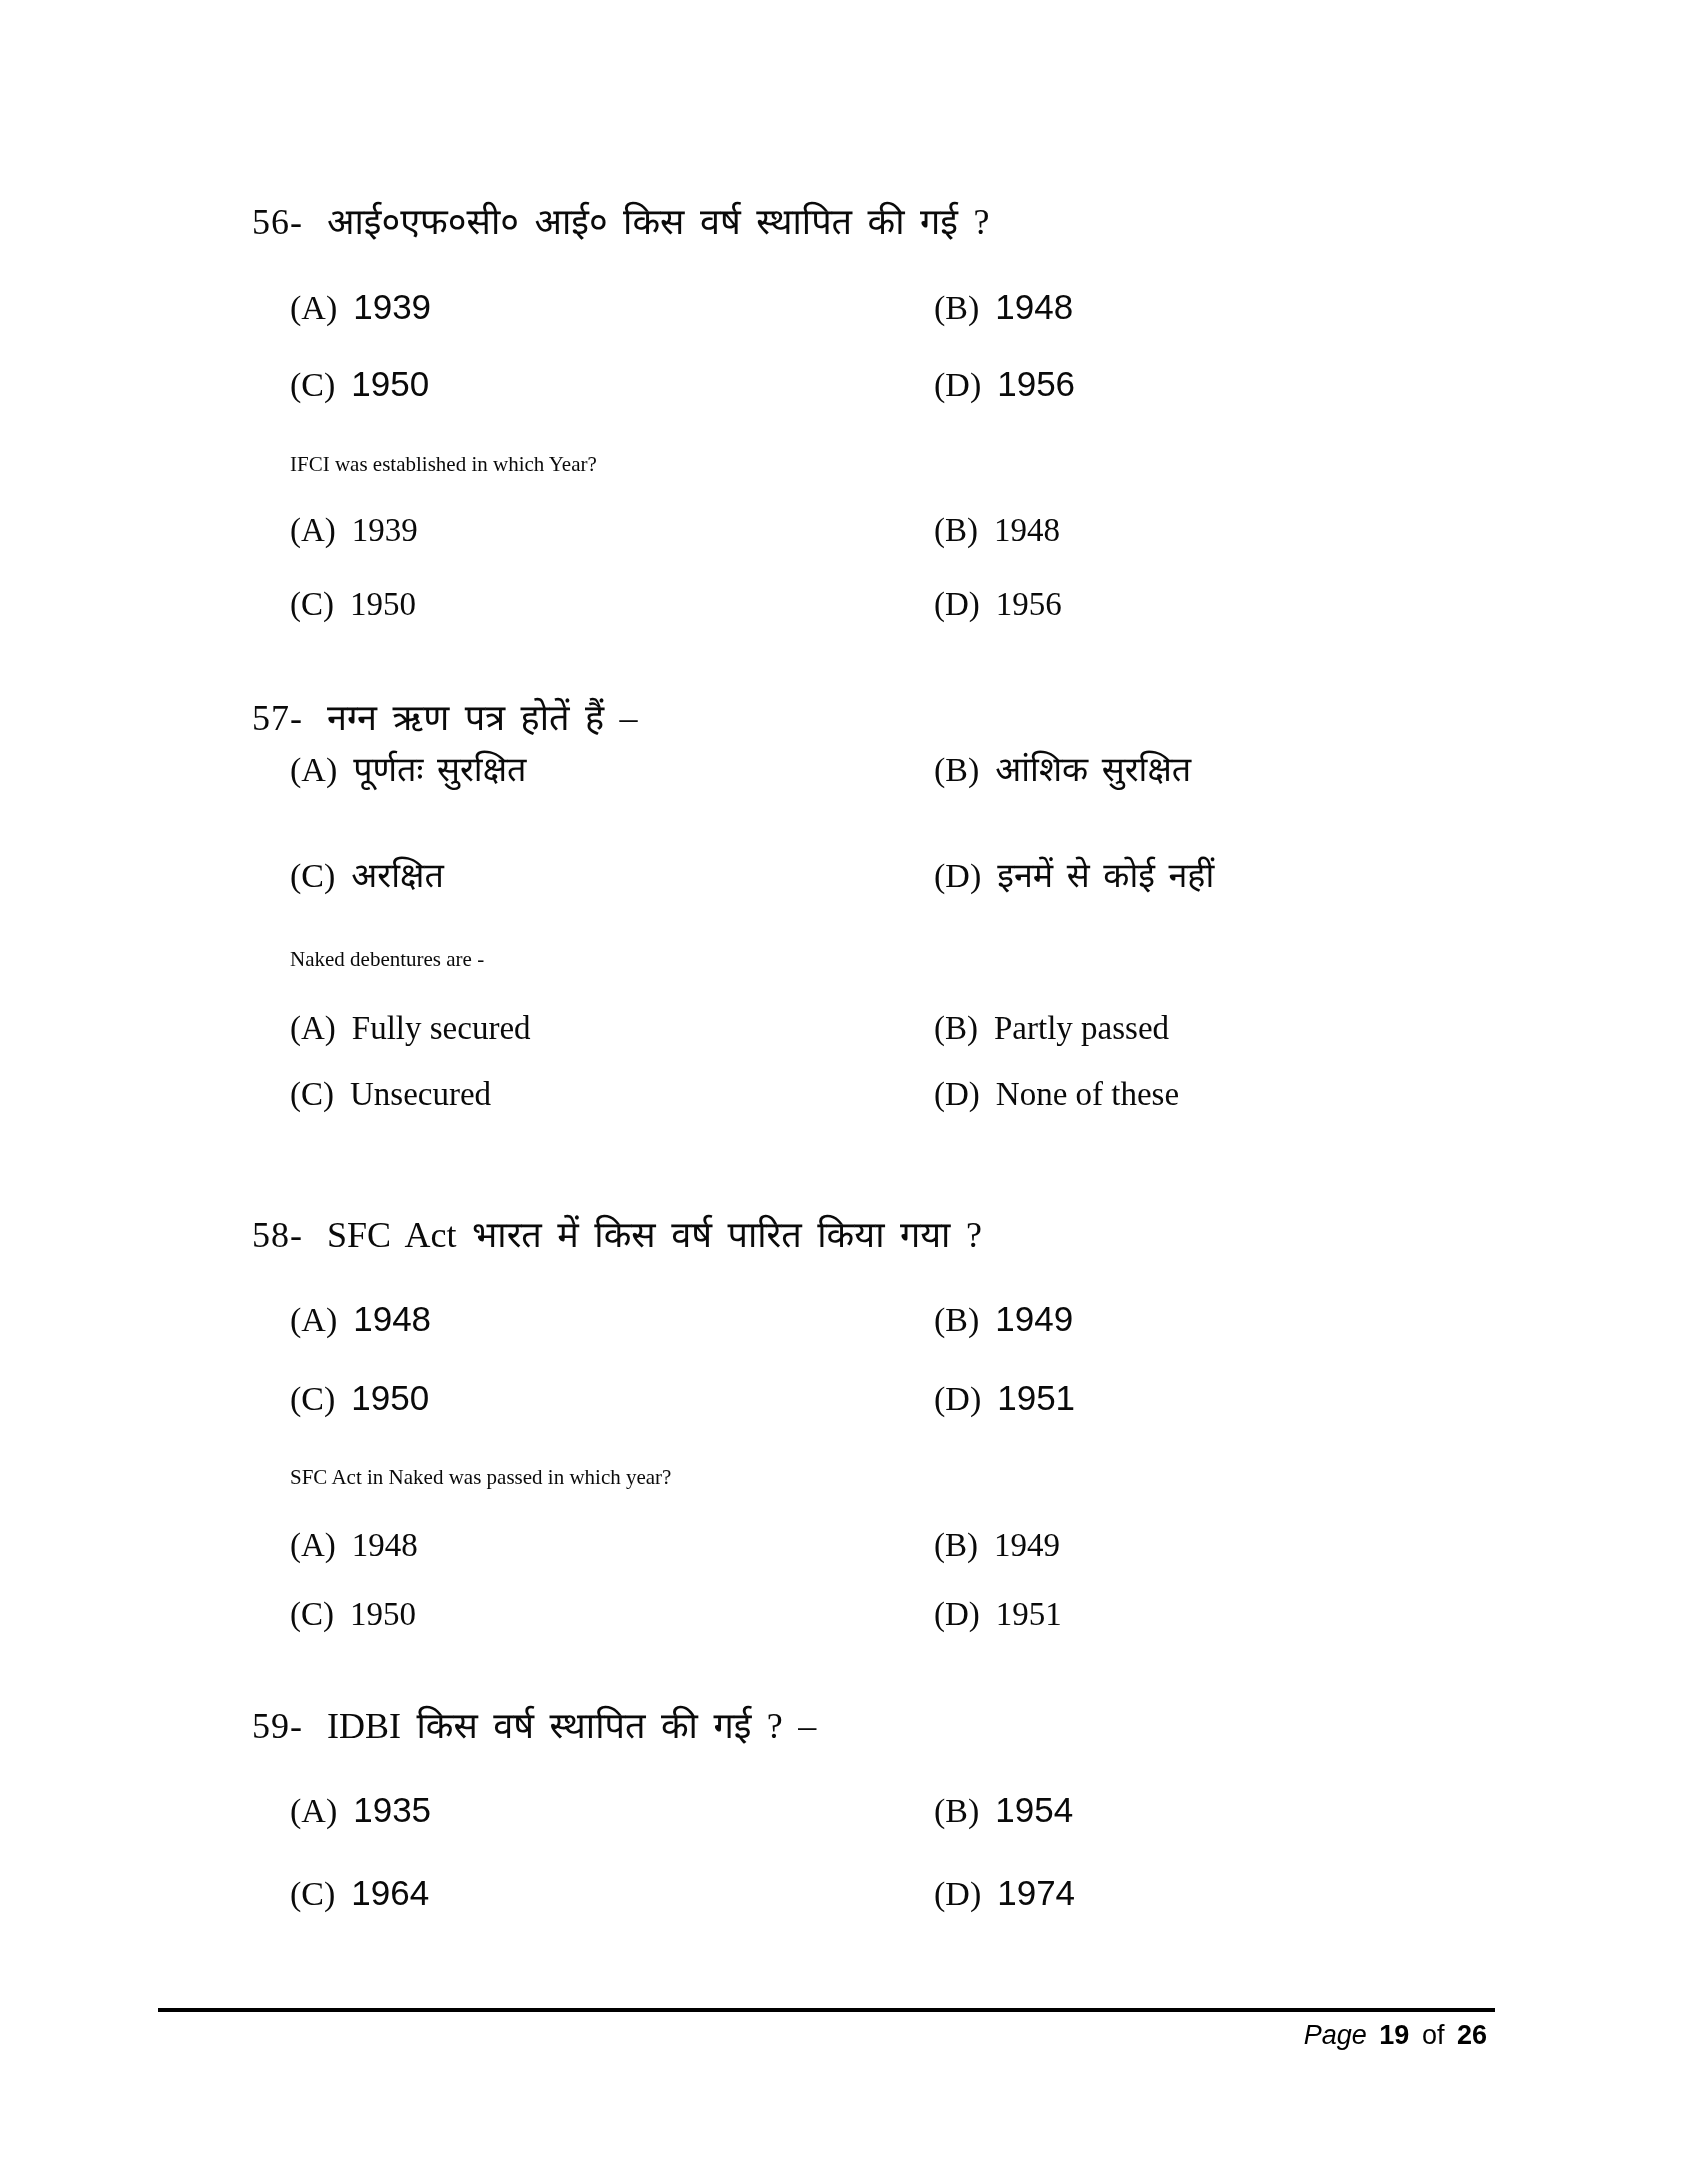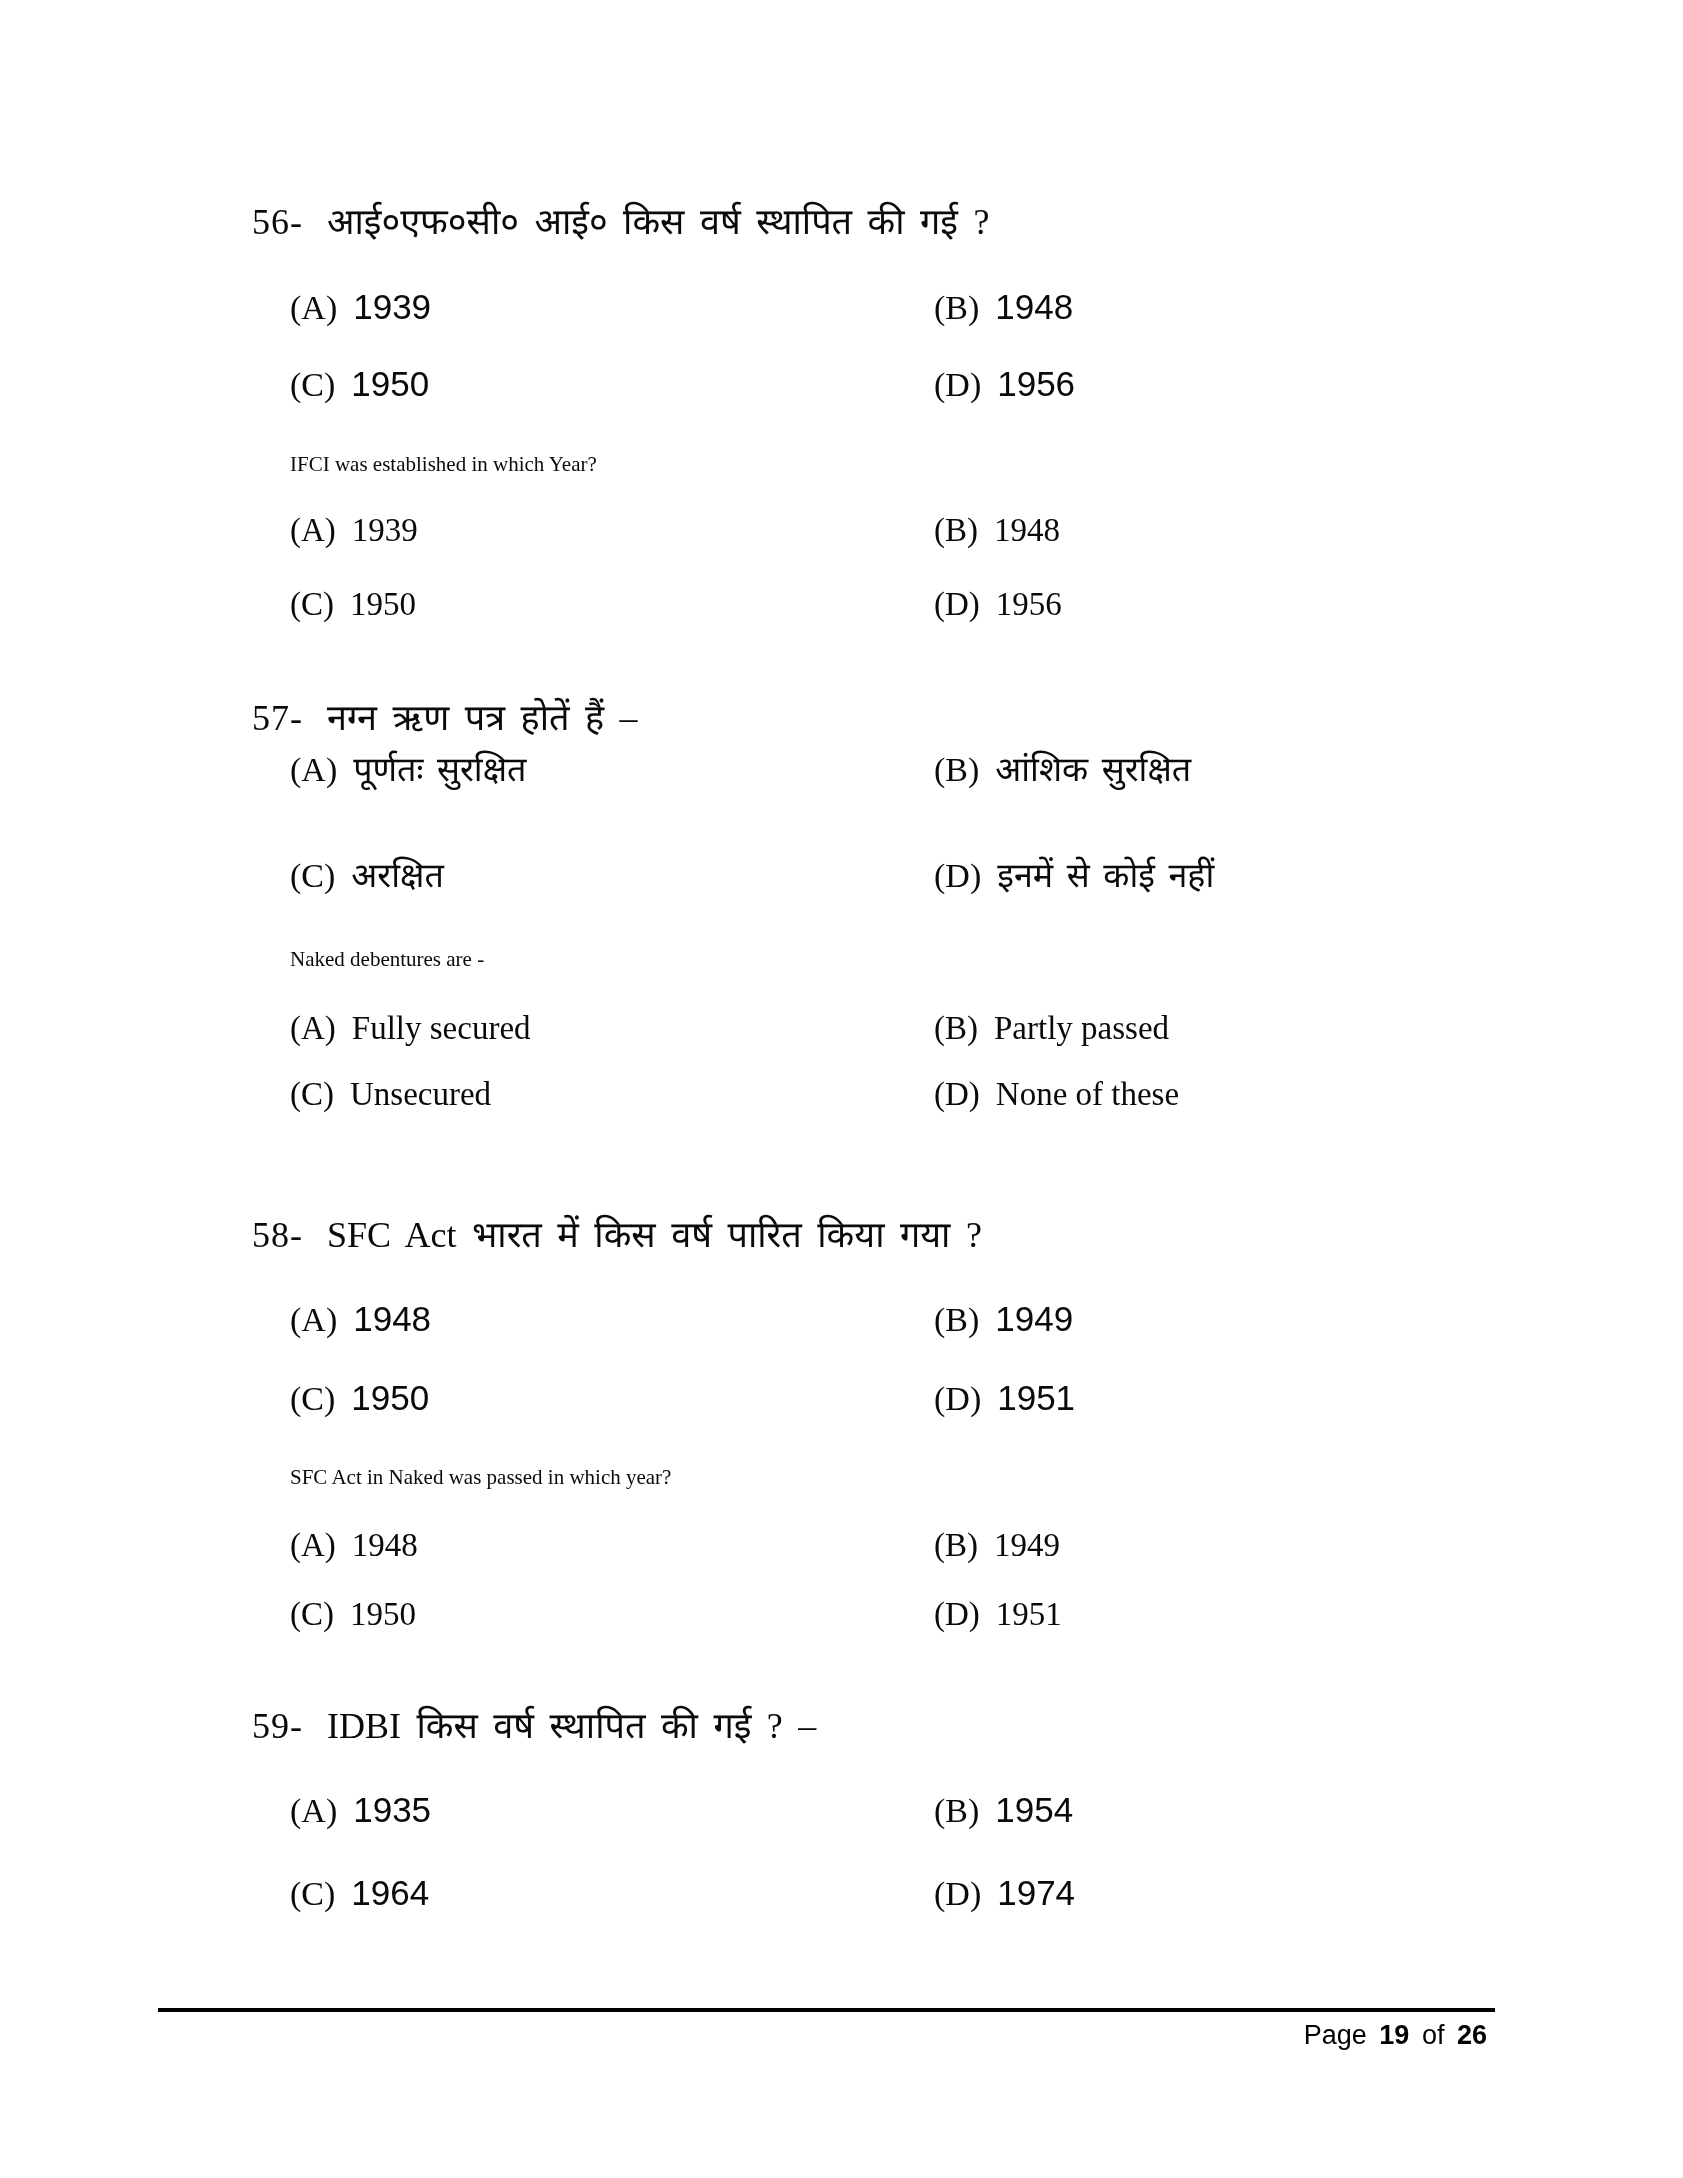--- a/index.html
+++ b/index.html
@@ -35,21 +35,21 @@
   .footer-rule { left: 158px; top: 2008px; width: 1337px; height: 4px; background: #000; }
   .footer-text {
     top: 2018px; left: 1178px; width: 309px;
     text-align: right;
     font-family: "Liberation Sans", sans-serif;
     font-size: 27px; line-height: 34px;
     color: #000;
   }
   .footer-text .b { font-weight: 700; text-align: right; }
   .footer-text span { margin-left: 5px; }
-  .footer-text span:first-child { margin-left: 0; }
+  .footer-text span:first-child { margin-left: 0; font-style: italic; }
 </style>
 </head>
 <body>
 
 <div class="abs qhead" style="top:197px">
   <span class="qnum">56-</span><span>आई०एफ०सी० आई० किस वर्ष स्थापित की गई ?</span>
 </div>
 
 <div class="abs optrow hirow" style="top:284px">
   <span class="opt"><span class="lbl">(A)</span><span class="num">1939</span></span>

